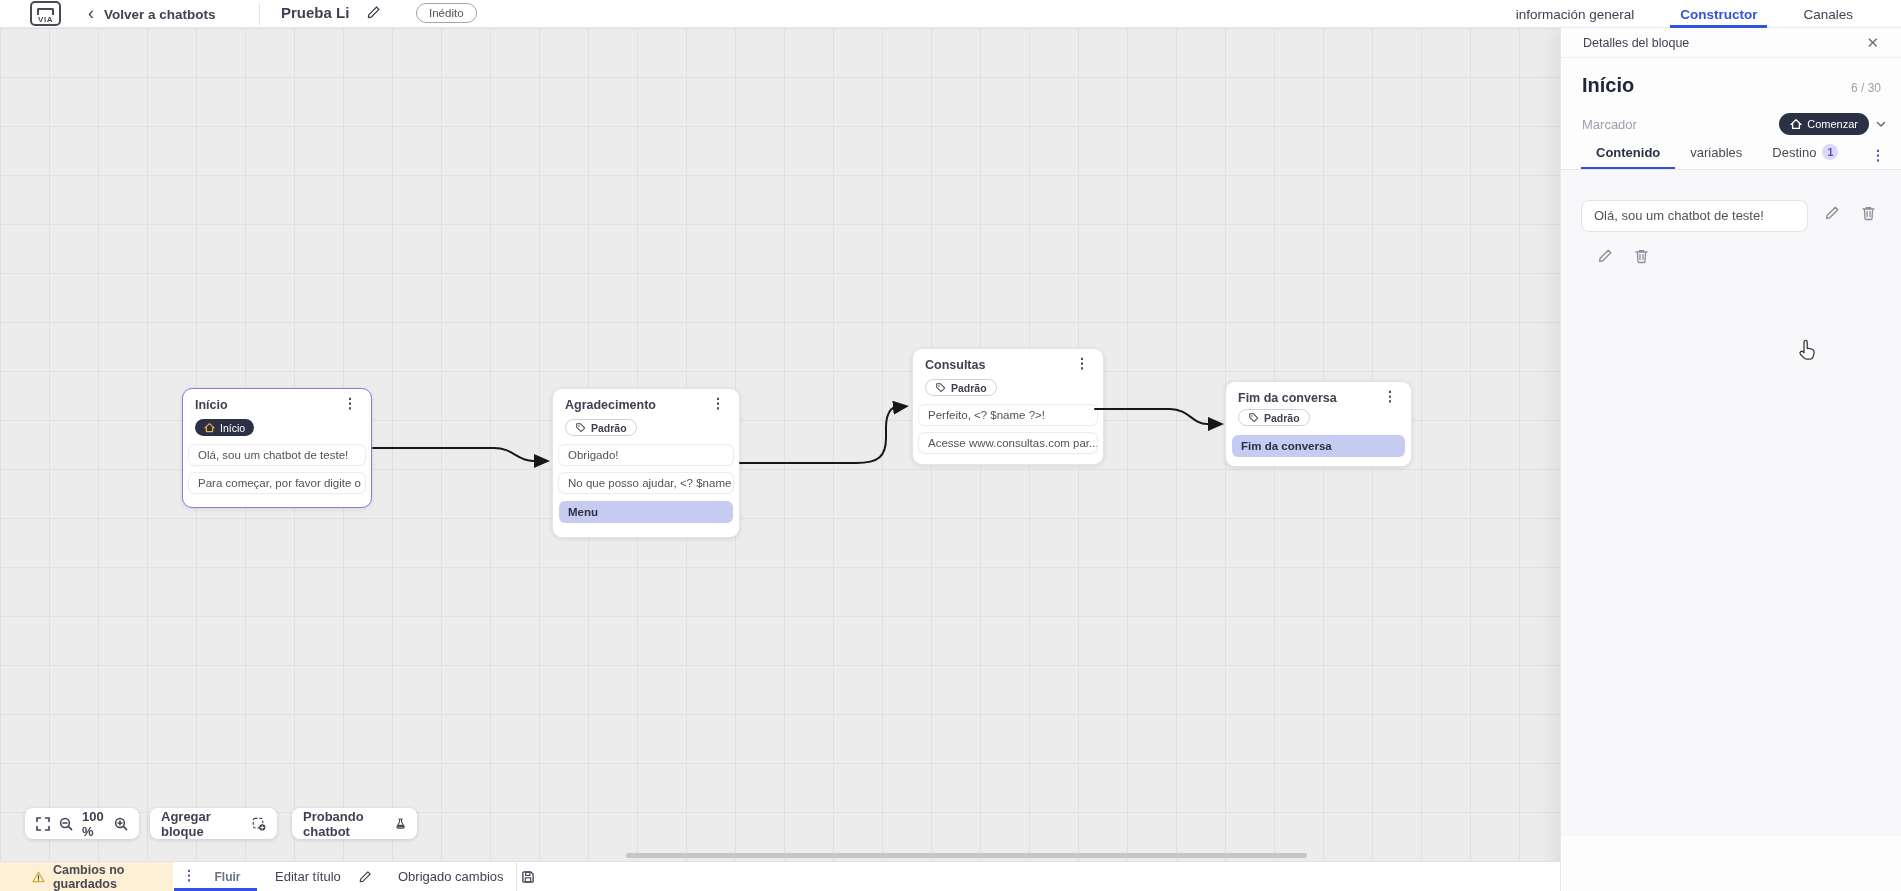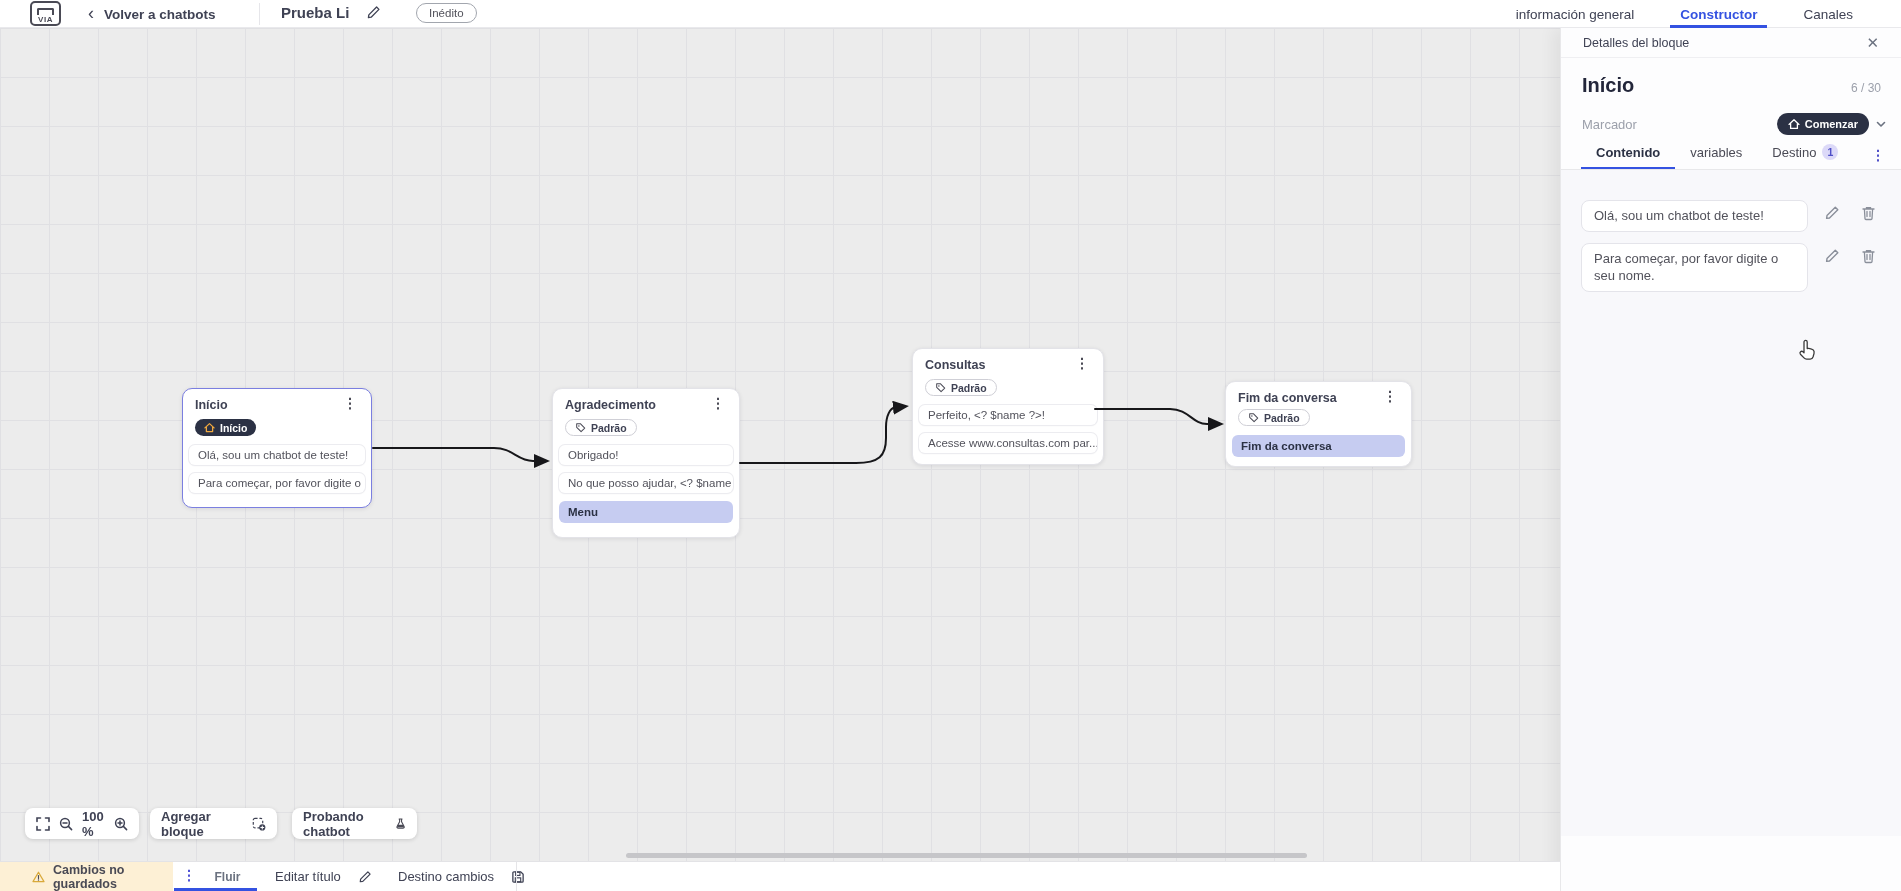--- a/index.html
+++ b/index.html
@@ -35,21 +35,21 @@
   .edges{position:absolute;left:0;top:28px;width:1560px;height:833px;pointer-events:none;z-index:5}
   .hscroll{position:absolute;left:626px;top:853px;width:681px;height:5px;border-radius:3px;background:#c6c6c9;z-index:6}
 
   
   .node{position:absolute;background:#fff;border:1px solid #e3e3e8;border-radius:10px;box-shadow:0 1px 4px rgba(20,20,40,.10);padding:9px 12px 10px;z-index:4}
   .node.selected{border:1.5px solid var(--sel)}
   .node-head{display:flex;justify-content:space-between;align-items:flex-start}
   .node-title{font-size:12.5px;font-weight:700;color:#3f4254}
   .kebab{color:#4a4a55;font-size:14px;font-weight:700;line-height:10px;letter-spacing:0;cursor:pointer;padding:0 2px}
   .pillrow{margin-top:7px}
-  .pill{display:inline-flex;align-items:center;gap:5px;height:17px;border-radius:9px;font-size:10.5px;font-weight:700;padding:0 9px}
+  .pill{display:inline-flex;align-items:center;gap:5px;height:17px;border-radius:9px;font-size:10.5px;font-weight:400;padding:0 9px}
   .pill.dark{background:var(--dark-pill);color:#fff}
   .pill.outline{background:#fff;border:1px solid #cfcfd6;color:#3f4254;font-weight:600}
   .node-row{margin:8px -6px 0;background:#fff;border-radius:6px;box-shadow:0 0 0 1px #ececf0,0 1px 2px rgba(0,0,0,.05);
     padding:4px 9px;font-size:11.5px;color:#52525b;white-space:nowrap;overflow:hidden;cursor:pointer}
   .node-row.highlight{background:var(--hl);color:#2b3144;font-weight:700;box-shadow:none;padding:5px 9px}
 
   
   .fab{position:absolute;height:31px;background:#fff;border-radius:8px;box-shadow:0 1px 4px rgba(0,0,0,.15);
     display:flex;align-items:center;gap:9px;padding:0 11px;z-index:7;font-size:13px;font-weight:600;color:#3f4254;cursor:pointer}
   .zoomval{font-size:13px;font-weight:600;color:#3f4254}
@@ -256,21 +256,21 @@
     <div class="kebab-blue">⋮</div>
     <div class="flow-tab">Fluir</div>
     <div class="flow-underline"></div>
     <div class="bar-act" style="left:275px">
       <span>Editar título</span>
       <svg class="ic" width="14" height="14" viewBox="0 0 16 16">
           <path d="M11.3 2.2l2.5 2.5L5.5 13 2.6 13.4 3 10.5z" fill="none" stroke="#3f4254" stroke-width="1.4" stroke-linejoin="round"></path>
         </svg>
     </div>
     <div class="bar-act" style="left:398px">
-      <span>Destino cambios</span>
+      <span>Obrigado cambios</span>
       <svg class="ic" width="14" height="14" viewBox="0 0 15 15">
           <path d="M2 3 a1 1 0 0 1 1-1 h7.5 L13 4.5 V12 a1 1 0 0 1-1 1 H3 a1 1 0 0 1-1-1 z" fill="none" stroke="#3f4254" stroke-width="1.4" stroke-linejoin="round"></path>
           <rect x="5" y="2.4" width="4.6" height="3.4" fill="none" stroke="#3f4254" stroke-width="1.2"></rect>
           <rect x="4.6" y="8.4" width="5.8" height="4.2" fill="none" stroke="#3f4254" stroke-width="1.2"></rect>
         </svg>
     </div>
     <div class="bar-div"></div>
   </div>
 
   <div class="panel">
@@ -324,21 +324,20 @@
               </svg>
             </span>
           <span class="icon-btn">
               <svg class="ic" width="15" height="16" viewBox="0 0 15 16">
                 <path d="M2 4 h11 M5.5 4 V2.6 h4 V4 M3.4 4 l.6 9.6 a1 1 0 0 0 1 .9 h5 a1 1 0 0 0 1-.9 L11.6 4 M6 6.5 v5 M9 6.5 v5" fill="none" stroke="#8a8f9a" stroke-width="1.3" stroke-linecap="round"></path>
               </svg>
             </span>
         </div>
       </div>
       <div class="content-item">
-        <div class="content-card">Para começar, por favor digite o seu nome.</div>
         <div class="ci-actions">
           <span class="icon-btn">
               <svg class="ic" width="16" height="16" viewBox="0 0 16 16">
                 <path d="M11.3 2.2l2.5 2.5L5.5 13 2.6 13.4 3 10.5z" fill="none" stroke="#8a8f9a" stroke-width="1.4" stroke-linejoin="round"></path>
               </svg>
             </span>
           <span class="icon-btn">
               <svg class="ic" width="15" height="16" viewBox="0 0 15 16">
                 <path d="M2 4 h11 M5.5 4 V2.6 h4 V4 M3.4 4 l.6 9.6 a1 1 0 0 0 1 .9 h5 a1 1 0 0 0 1-.9 L11.6 4 M6 6.5 v5 M9 6.5 v5" fill="none" stroke="#8a8f9a" stroke-width="1.3" stroke-linecap="round"></path>
               </svg>

